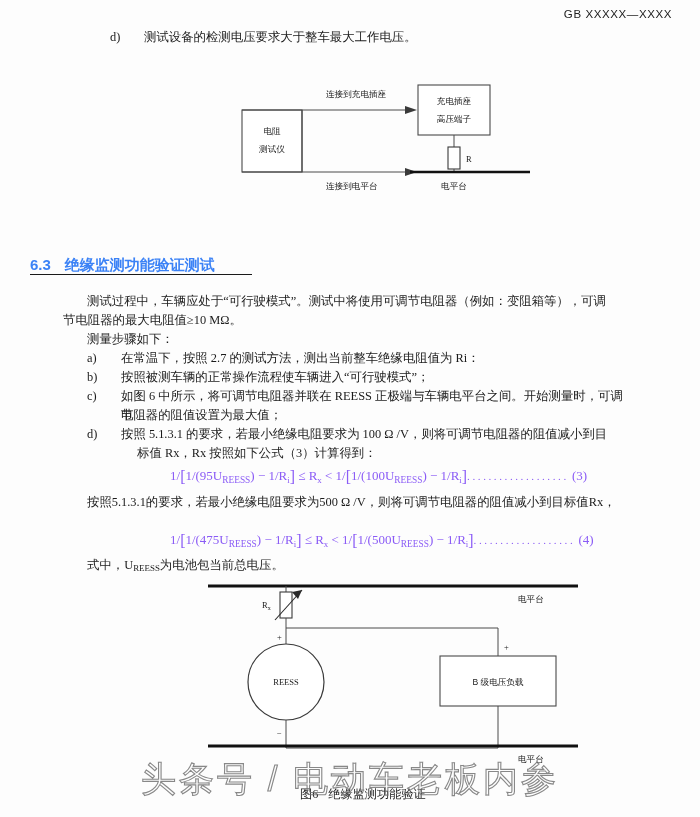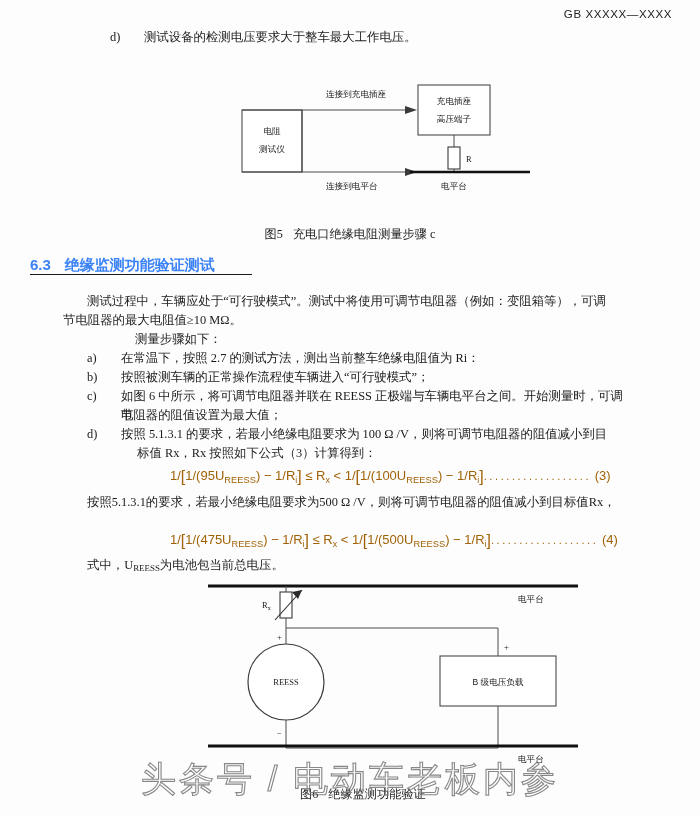--- a/index.html
+++ b/index.html
@@ -74,22 +74,22 @@
     font-size: 12.2px;
     color: #1c1c1c;
   }
   .fig-caption .cap-num { margin-right: 10px; }
 
   
   .formula {
     position: absolute;
     font-size: 13px;
     white-space: nowrap;
-    color: #a16207;
-    font-family: Liberation Sans, sans-serif;
+    color: #8b5cf6;
+    font-family: Liberation Serif, serif;
     text-align: center;
   }
   .formula .brk { font-size: 1.22em; vertical-align: -0.1em; }
   .formula .dots { letter-spacing: 2.6px; font-size: 11px; }
 
   
   .diagram { position: absolute; }
   .diagram svg { display: block; }
   .dlabel {
     font-family: "Liberation Sans", sans-serif;
@@ -155,32 +155,29 @@
 
       <rect x="218" y="75" width="12" height="22" fill="#ffffff" stroke="#3a3a3a" stroke-width="1.1"></rect>
       <text class="dlabel-en" x="236" y="90">R</text>
       <line x1="224" y1="97" x2="224" y2="100" stroke="#4a4a4a" stroke-width="1"></line>
 
       <line x1="180" y1="100" x2="300" y2="100" stroke="#111111" stroke-width="2.6"></line>
       <text class="dlabel" x="224" y="117" text-anchor="middle">电平台</text>
     </svg>
   </div>
 
-  <div class="fig-caption" style="top:226px;">
-    <span class="cap-num">图5</span><span>充电口绝缘电阻测量步骤 c</span>
-  </div>
 
   <div class="section-heading" style="left:30px; top:256px;">
     <span class="num">6.3</span><span>绝缘监测功能验证测试</span>
     <div style="position:absolute; left:0; top:18px; width:222px; height:1.4px; background:#1a1a1a;"></div>
   </div>
 
   <div class="body-text" style="left:87px; top:292px; width:550px;">测试过程中，车辆应处于“可行驶模式”。测试中将使用可调节电阻器（例如：变阻箱等），可调</div>
   <div class="body-text" style="left:63px; top:311px; width:560px;">节电阻器的最大电阻值≥10 MΩ。</div>
-  <div class="body-text" style="left:87px; top:330px; width:300px;margin-left:48px;">测量步骤如下：</div>
+  <div class="body-text" style="left:87px; top:330px; width:300px;">测量步骤如下：</div>
 
   <div class="list-item" style="left:87px; top:349px; width:545px;">
     <span class="list-marker">a)</span>
     <span class="list-body">在常温下，按照 2.7 的测试方法，测出当前整车绝缘电阻值为 Ri：</span>
   </div>
 
   <div class="list-item" style="left:87px; top:368px; width:545px;">
     <span class="list-marker">b)</span>
     <span class="list-body">按照被测车辆的正常操作流程使车辆进入“可行驶模式”；</span>
   </div>

